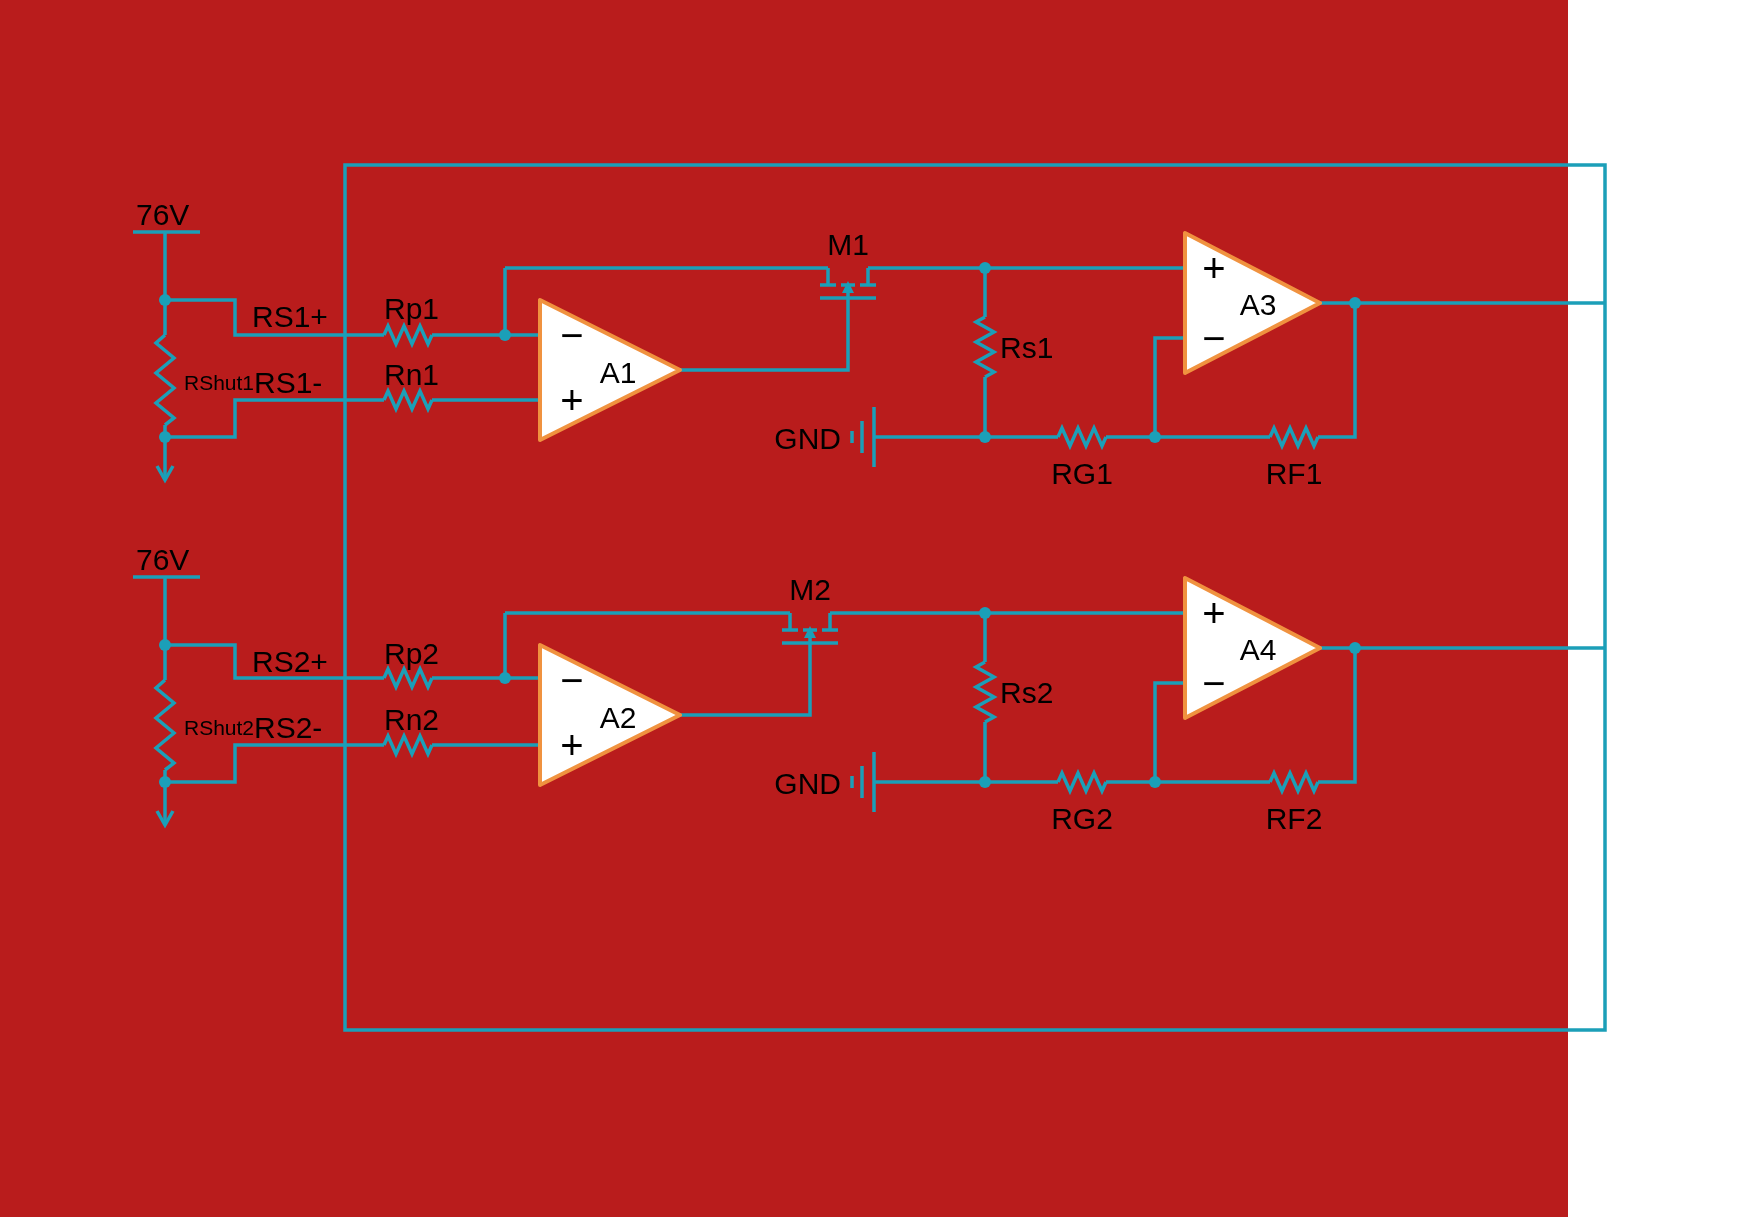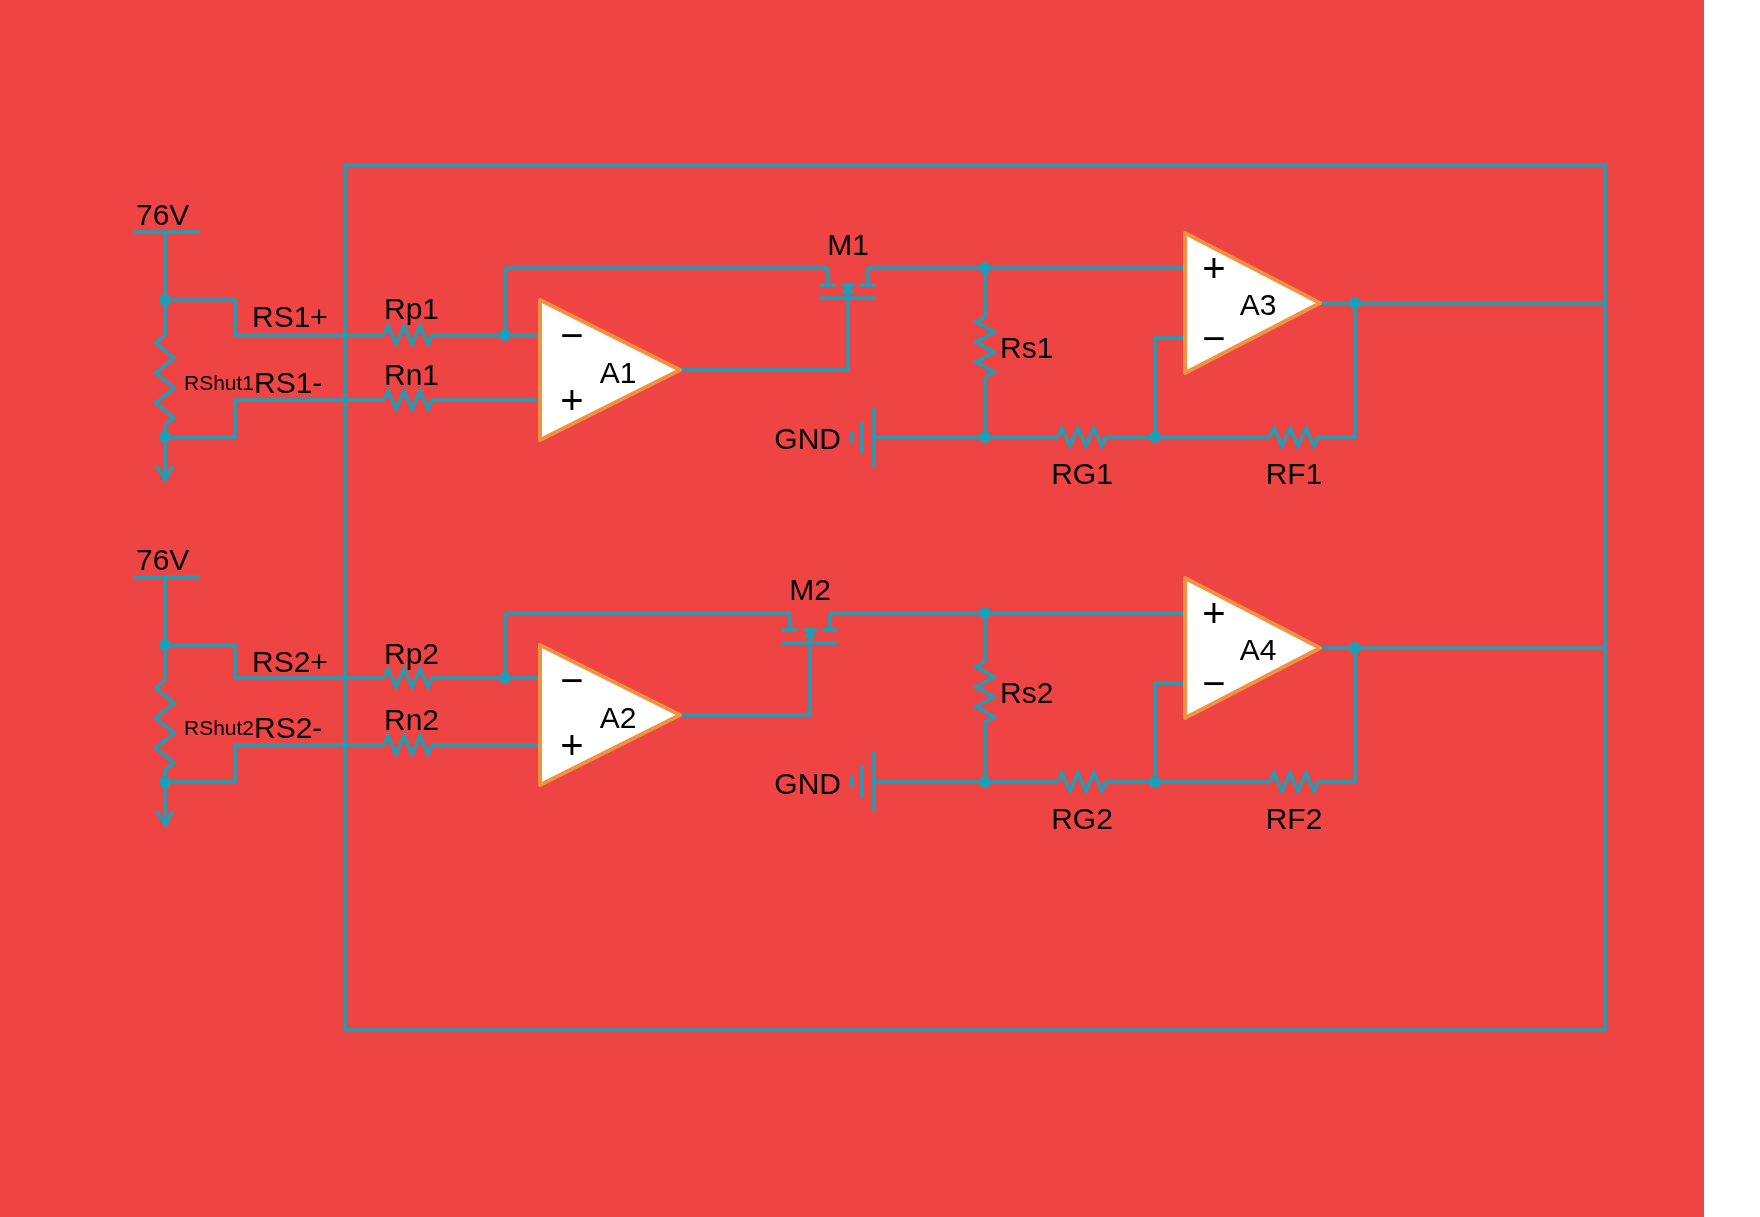--- a/index.html
+++ b/index.html
@@ -1,16 +1,16 @@
 <!DOCTYPE html>
 <html><head>
 <meta charset="utf-8">
 <style>
   html, body { margin: 0; padding: 0; background: #ffffff; }
-  .canvas { width: 1704px; height: 1217px; background: #ef4444; position: relative; }
+  .canvas { width: 1568px; height: 1217px; background: #b91c1c; position: relative; }
   svg { display: block; }
   .wire { stroke: #1B9FB8; stroke-width: 3.5; fill: none; }
   .box  { stroke: #1B9FB8; stroke-width: 3.5; fill: none; }
   .dot  { fill: #1B9FB8; stroke: none; }
   .opamp { fill: #ffffff; stroke: #F0923F; stroke-width: 4; stroke-linejoin: round; }
   text { font-family: "Liberation Sans", sans-serif; fill: #000000; }
   .lbl { font-size: 30px; }
   .lbl-sm { font-size: 21px; }
   .sign { font-size: 40px; text-anchor: middle; }
   .mid { text-anchor: middle; }

